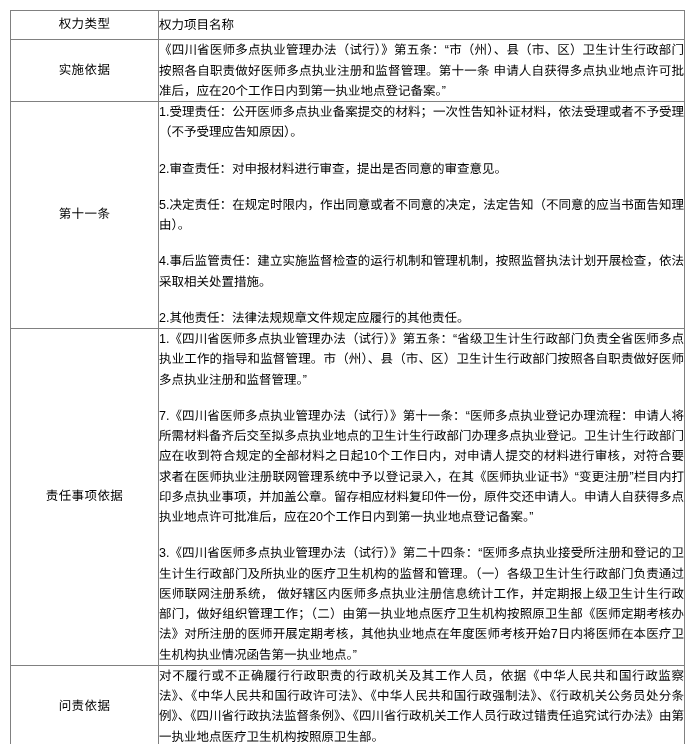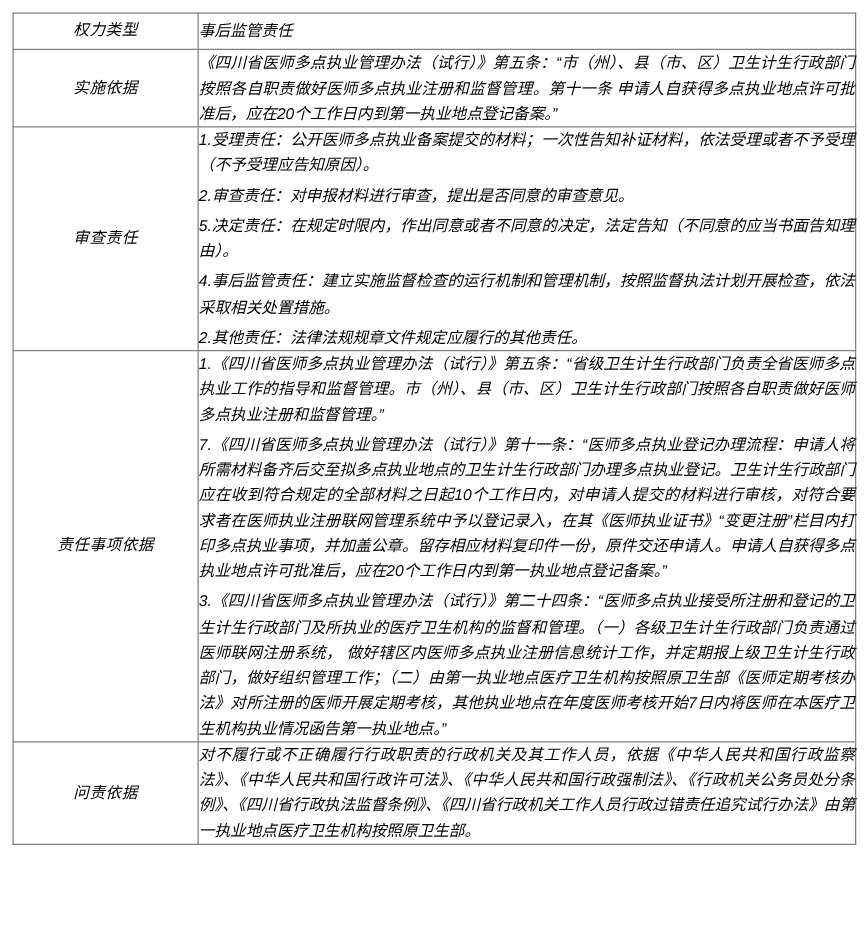--- a/index.html
+++ b/index.html
@@ -13,21 +13,20 @@
     height: 744px;
     font-family: "Liberation Sans", "DejaVu Sans", sans-serif;
     color: #000000;
     overflow: hidden;
   }
   .sheet {
     box-sizing: border-box;
     width: 694px;
     height: 744px;
     padding: 10px 10px 0 10px;
-    font-style: italic;
   }
   table.power-table {
     width: 674px;
     border-collapse: collapse;
     table-layout: fixed;
     border: 1px solid #808080;
   }
   table.power-table td {
     border: 1px solid #808080;
     vertical-align: middle;
@@ -56,51 +55,51 @@
     vertical-align: middle;
     padding-top: 4px;
     padding-bottom: 4px;
   }
   .para {
     margin: 0;
     padding: 0;
     text-align: justify;
     text-justify: inter-ideograph;
   }
-  .para + .para { margin-top: 4px; }
+  .para + .para { margin-top: 16px; }
   .value-block { display: block; }
 </style>
 </head>
 <body>
 
 <div class="sheet">
   <table class="power-table">
     <colgroup>
       <col class="label-col">
       <col class="value-col">
     </colgroup>
     <tbody>
         <tr>
           <td class="row-label">权力类型</td>
           <td class="row-value single-line">
             <div class="value-block">
-              <p class="para">事后监管责任</p>
+              <p class="para">权力项目名称</p>
             </div>
           </td>
         </tr>
         <tr>
           <td class="row-label">实施依据</td>
           <td class="row-value">
             <div class="value-block">
               <p class="para">《四川省医师多点执业管理办法（试行）》第五条：“市（州）、县（市、区）卫生计生行政部门按照各自职责做好医师多点执业注册和监督管理。第十一条 申请人自获得多点执业地点许可批准后，应在20个工作日内到第一执业地点登记备案。”</p>
             </div>
           </td>
         </tr>
         <tr>
-          <td class="row-label">审查责任</td>
+          <td class="row-label">第十一条</td>
           <td class="row-value">
             <div class="value-block">
               <p class="para">1.受理责任：公开医师多点执业备案提交的材料；一次性告知补证材料，依法受理或者不予受理（不予受理应告知原因）。</p>
               <p class="para">2.审查责任：对申报材料进行审查，提出是否同意的审查意见。</p>
               <p class="para">5.决定责任：在规定时限内，作出同意或者不同意的决定，法定告知（不同意的应当书面告知理由）。</p>
               <p class="para">4.事后监管责任：建立实施监督检查的运行机制和管理机制，按照监督执法计划开展检查，依法采取相关处置措施。</p>
               <p class="para">2.其他责任：法律法规规章文件规定应履行的其他责任。</p>
             </div>
           </td>
         </tr>

